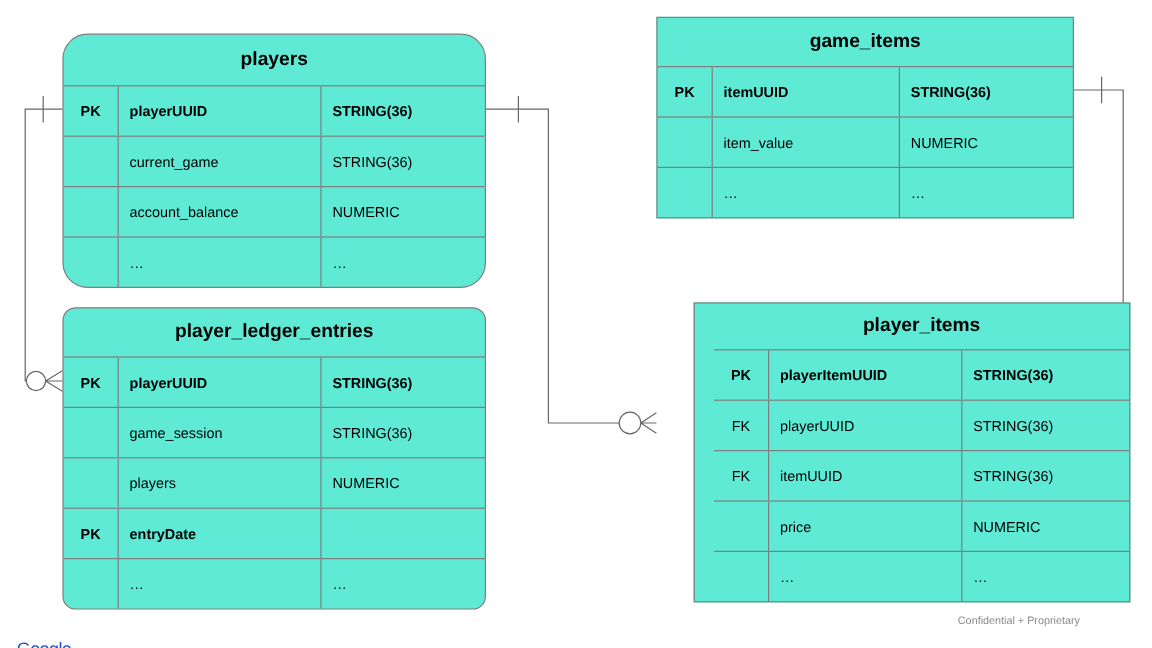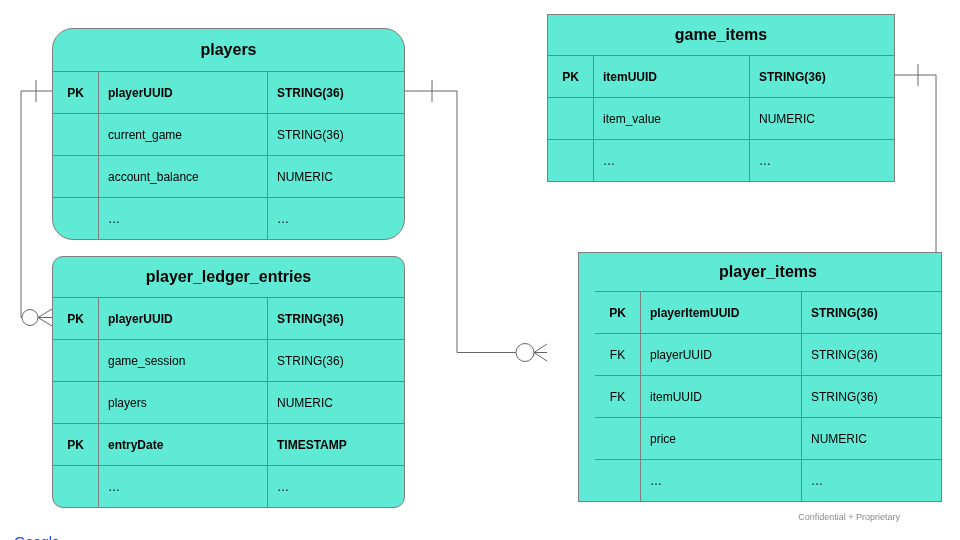--- a/index.html
+++ b/index.html
@@ -136,21 +136,20 @@
           <div class="er-cell type">STRING(36)</div>
         </div>
         <div class="er-row">
           <div class="er-cell key"></div>
           <div class="er-cell name">players</div>
           <div class="er-cell type">NUMERIC</div>
         </div>
         <div class="er-row bold">
           <div class="er-cell key">PK</div>
           <div class="er-cell name">entryDate</div>
-          <div class="er-cell type">TIMESTAMP</div>
         </div>
         <div class="er-row">
           <div class="er-cell key"></div>
           <div class="er-cell name">…</div>
           <div class="er-cell type">…</div>
         </div>
       </div>
   </div>
 
   <div class="er-table" style="left:578px;top:252px;width:346px;padding-left:16px;--hh:38px;--namew:161px;">

